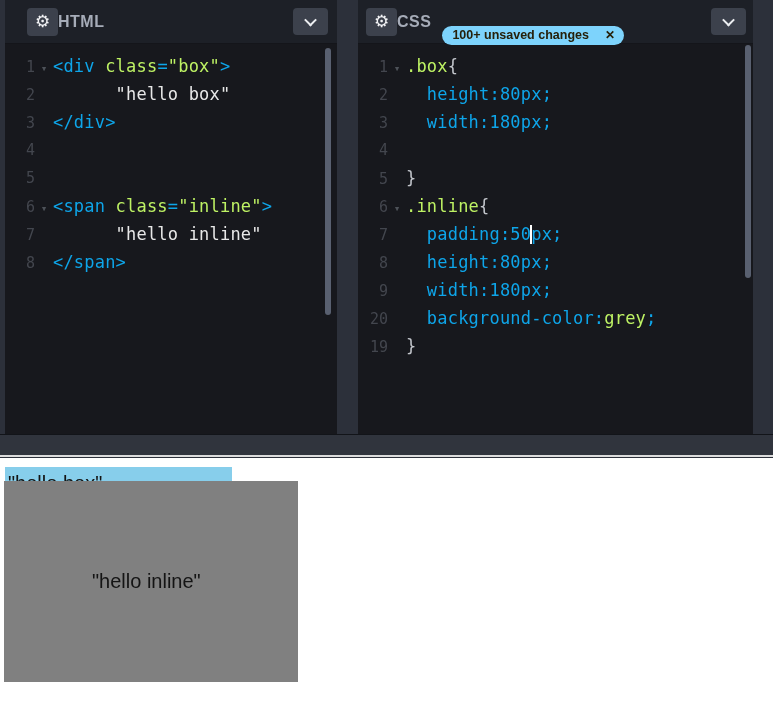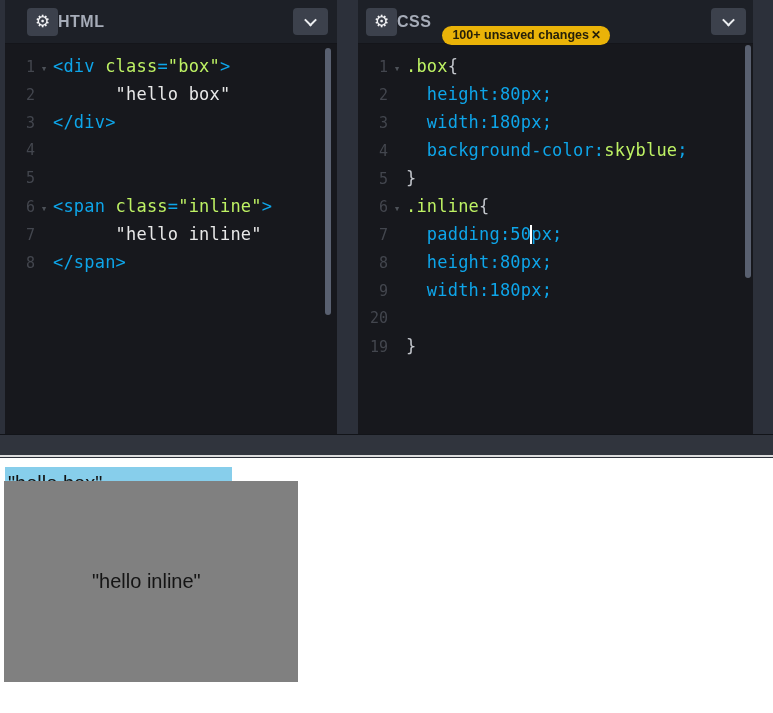--- a/index.html
+++ b/index.html
@@ -21,22 +21,22 @@
   .icon-btn { width:31px; height:28px; border-radius:4px; background:#3c414c; border:none;
               display:flex; align-items:center; justify-content:center; cursor:pointer; flex:0 0 auto; }
   .gear { color:#f2f3f5; font-size:17px; line-height:1; }
   .panel-title { font-size:16px; font-weight:700; color:#a6acb8; letter-spacing:0.5px; }
   .spacer { flex:1; }
   .chevron-btn { width:35px; height:27px; border-radius:4px; background:#3c414c; border:none;
                  display:flex; align-items:center; justify-content:center; cursor:pointer; flex:0 0 auto; }
   .chev { width:9px; height:9px; border-right:2.5px solid #eceef1; border-bottom:2.5px solid #eceef1;
           transform:rotate(45deg) translate(-1px,-1px); }
 
-  .badge { margin-left:11px; background:#eab308; color:#26200a; font-size:12.5px; font-weight:700;
-           border-radius:10px; padding:2px 9px 3px 10px; display:flex; align-items:center; gap:2px;
+  .badge { margin-left:11px; background:#7dd3fc; color:#26200a; font-size:12.5px; font-weight:700;
+           border-radius:10px; padding:2px 9px 3px 10px; display:flex; align-items:center; gap:16px;
            cursor:pointer; white-space:nowrap;margin-top:28px; }
   .badge .x { font-size:12px; font-weight:700; color:#26200a; }
 
   
   .code-lines { padding-top:8px; font-family:"DejaVu Sans Mono", monospace; }
   .code-line { display:flex; align-items:baseline; height:28px; line-height:28px; white-space:pre; }
   .ln   { flex:0 0 30px; text-align:right; color:#43464e; font-size:15px; }
   .fold { flex:0 0 18px; text-align:center; color:#4d5158; font-size:11px; }
   .ct   { font-size:17px; letter-spacing:0.2px; }
   .tk-g { color:#0ea5e9; }
@@ -104,27 +104,27 @@
         </span>
         <span class="spacer"></span>
         <button class="chevron-btn">
           <span class="chev"></span>
         </button>
       </div>
       <div class="code-lines">
           <div class="code-line"><span class="ln">1</span><span class="fold">▾</span><span class="ct"><span class="tk-y">.box</span><span class="tk-p">{</span></span></div>
           <div class="code-line"><span class="ln">2</span><span class="fold"></span><span class="ct"><span class="tk-g">  height</span><span class="tk-g">:</span><span class="tk-o">80px</span><span class="tk-g">;</span></span></div>
           <div class="code-line"><span class="ln">3</span><span class="fold"></span><span class="ct"><span class="tk-g">  width</span><span class="tk-g">:</span><span class="tk-o">180px</span><span class="tk-g">;</span></span></div>
-          <div class="code-line"><span class="ln">4</span><span class="fold"></span><span class="ct"><span class="tk-g">  background-color</span><span class="tk-g">:</span><span class="tk-y">skyblue</span><span class="tk-g">;</span></span></div>
+          <div class="code-line"><span class="ln">4</span><span class="fold"></span></div>
           <div class="code-line"><span class="ln">5</span><span class="fold"></span><span class="ct"><span class="tk-p">}</span></span></div>
           <div class="code-line"><span class="ln">6</span><span class="fold">▾</span><span class="ct"><span class="tk-y">.inline</span><span class="tk-p">{</span></span></div>
           <div class="code-line"><span class="ln">7</span><span class="fold"></span><span class="ct"><span class="tk-g">  padding</span><span class="tk-g">:</span><span class="tk-o">50</span><span class="caret"></span><span class="tk-o">px</span><span class="tk-g">;</span></span></div>
           <div class="code-line"><span class="ln">8</span><span class="fold"></span><span class="ct"><span class="tk-g">  height</span><span class="tk-g">:</span><span class="tk-o">80px</span><span class="tk-g">;</span></span></div>
           <div class="code-line"><span class="ln">9</span><span class="fold"></span><span class="ct"><span class="tk-g">  width</span><span class="tk-g">:</span><span class="tk-o">180px</span><span class="tk-g">;</span></span></div>
-          <div class="code-line"><span class="ln">20</span><span class="fold"></span></div>
+          <div class="code-line"><span class="ln">20</span><span class="fold"></span><span class="ct"><span class="tk-g">  background-color</span><span class="tk-g">:</span><span class="tk-y">grey</span><span class="tk-g">;</span></span></div>
           <div class="code-line"><span class="ln">19</span><span class="fold"></span><span class="ct"><span class="tk-p">}</span></span></div>
         </div>
       <div class="scroll-thumb thumb-css"></div>
     </div>
 
     <div class="resizer-bar"></div>
   </div>
 
   <div class="preview">
     <div class="pv-box" style="background: rgb(135, 206, 235);">

